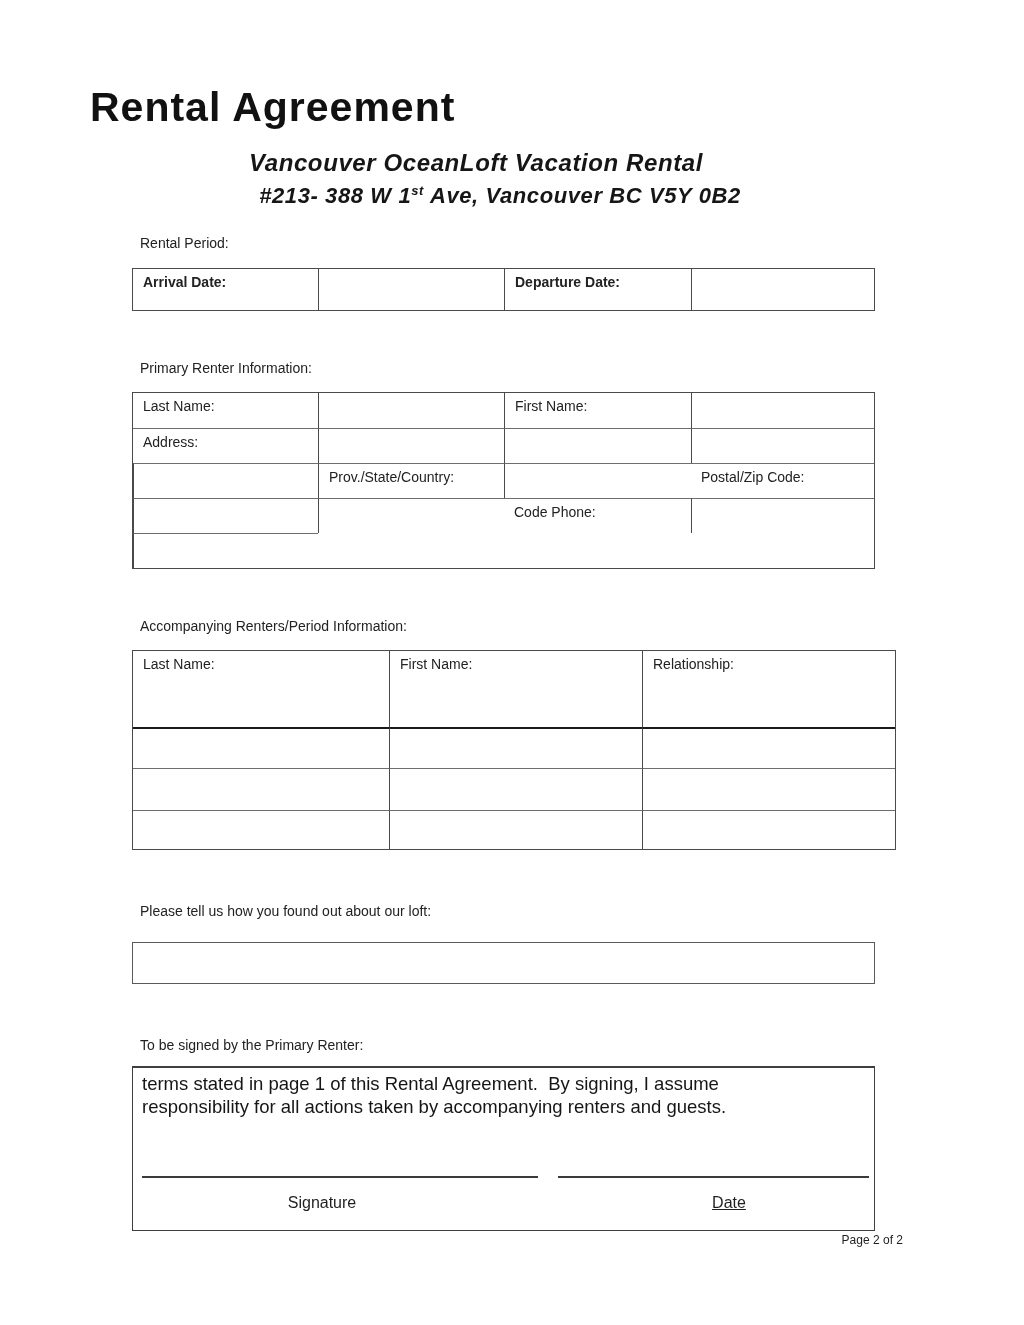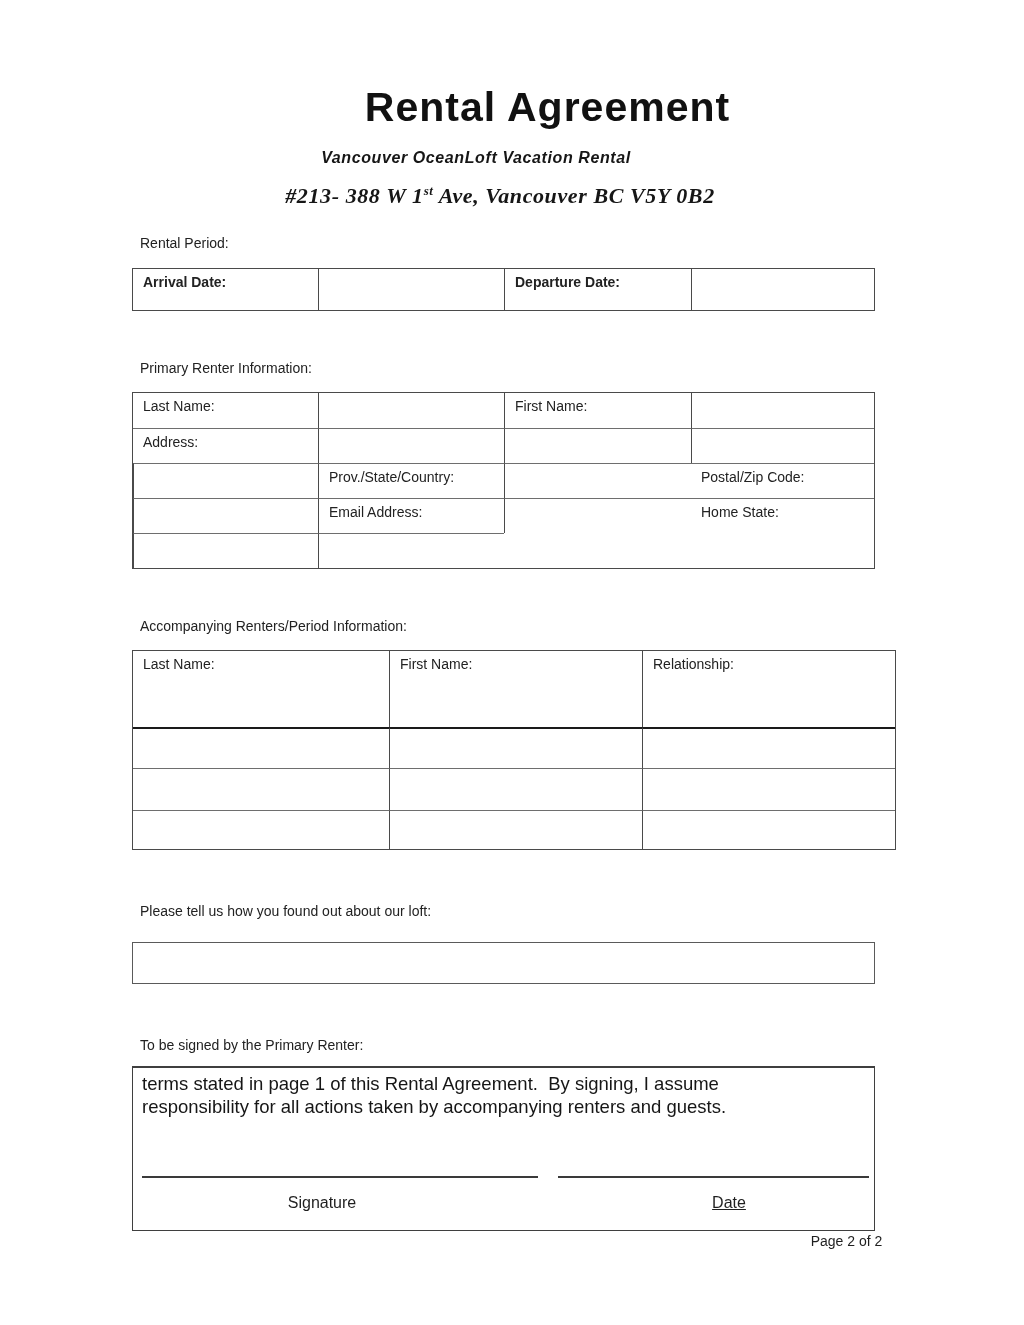--- a/index.html
+++ b/index.html
@@ -9,34 +9,34 @@
     height: 1325px;
     background: #ffffff;
     font-family: "Liberation Sans", sans-serif;
     color: #1a1a1a;
     overflow: hidden;
   }
   
   .doc-title {
     position: absolute; top: 84px; left: 0; width: 1005px;
     box-sizing: border-box; padding-left: 90px;
-    text-align: center; font-size: 41px; font-weight: bold; letter-spacing: 1px;
+    font-size: 41px; font-weight: bold; letter-spacing: 1px;
     color: #111;
   }
   .doc-subtitle {
     position: absolute; top: 149px; left: 0; width: 880px;
     box-sizing: border-box; padding-left: 72px;
-    text-align: center; font-size: 16px; font-weight: bold; font-style: italic;
+    text-align: center; font-size: 24px; font-weight: bold; font-style: italic;
     letter-spacing: 0.6px; color: #161616;
   }
   .doc-address {
     position: absolute; top: 183px; left: 0; width: 952px;
     box-sizing: border-box; padding-left: 48px;
     text-align: center; font-size: 22px; font-weight: bold; font-style: italic;
-    letter-spacing: 0.6px; color: #161616; font-family: Liberation Serif, serif;
+    letter-spacing: 0.6px; color: #161616;
   }
   .doc-address sup { font-size: 13px; }
   
   .slabel { position: absolute; font-size: 14px; color: #222; }
   
   .grid { position: absolute; display: grid; box-sizing: border-box; background: #fff; }
   .t-rental {
     left: 132px; top: 268px; width: 743px; height: 43px;
     grid-template-columns: 185px 186px 187px 1fr;
     border: 1px solid #4a4a4a;
@@ -80,21 +80,21 @@
   }
   .sig-line { position: absolute; border-top: 2px solid #3a3a3a; height: 0; }
   .sig-line-1 { left: 9px;  top: 108px; width: 396px; }
   .sig-line-2 { left: 425px; top: 108px; width: 311px; }
   .sig-caption { position: absolute; top: 126px; width: 200px; text-align: center; font-size: 16px; color: #1f1f1f; }
   .sig-caption-signature { left: 89px; }
   .sig-caption-date { left: 496px; text-decoration: underline; }
   
   .page-num {
     position: absolute; left: 790px; top: 1233px; width: 113px;
-    text-align: center; font-size: 14px; color: #1f1f1f;
+    text-align: right; font-size: 12px; color: #1f1f1f;
   }
 </style>
 </head>
 <body>
 
 <div class="page">
 
   <div class="doc-title">Rental Agreement</div>
   <div class="doc-subtitle">Vancouver OceanLoft Vacation Rental</div>
   <div class="doc-address"><span>#213- 388 W 1</span><sup>st</sup><span> Ave, Vancouver BC V5Y 0B2</span></div>
@@ -119,24 +119,23 @@
     <div class="cell bl bt"></div>
     <div class="cell bl bt"></div>
     <div class="cell bl bt"></div>
 
     <div class="cell bl bt"></div>
     <div class="cell bl bt">Prov./State/Country:</div>
     <div class="cell bl bt"></div>
 
     <div class="cell bt">Postal/Zip Code:</div>
     <div class="cell bl bt"></div>
-    <div class="cell bl bt">Email Address:</div>
     <div class="cell bl bt"></div>
 
-    <div class="cell bt">Home State:</div>
+    <div class="cell bt">Code Phone:</div>
     <div class="cell bl bt"></div>
     <div class="cell bl bt"></div>
   </div>
 
   <div class="slabel" style="left:140px; top:618px;">Accompanying Renters/Period Information:</div>
   <div class="grid t-guests">
 
     <div class="cell">Last Name:</div>
     <div class="cell bl">First Name:</div>
     <div class="cell bl">Relationship:</div>

